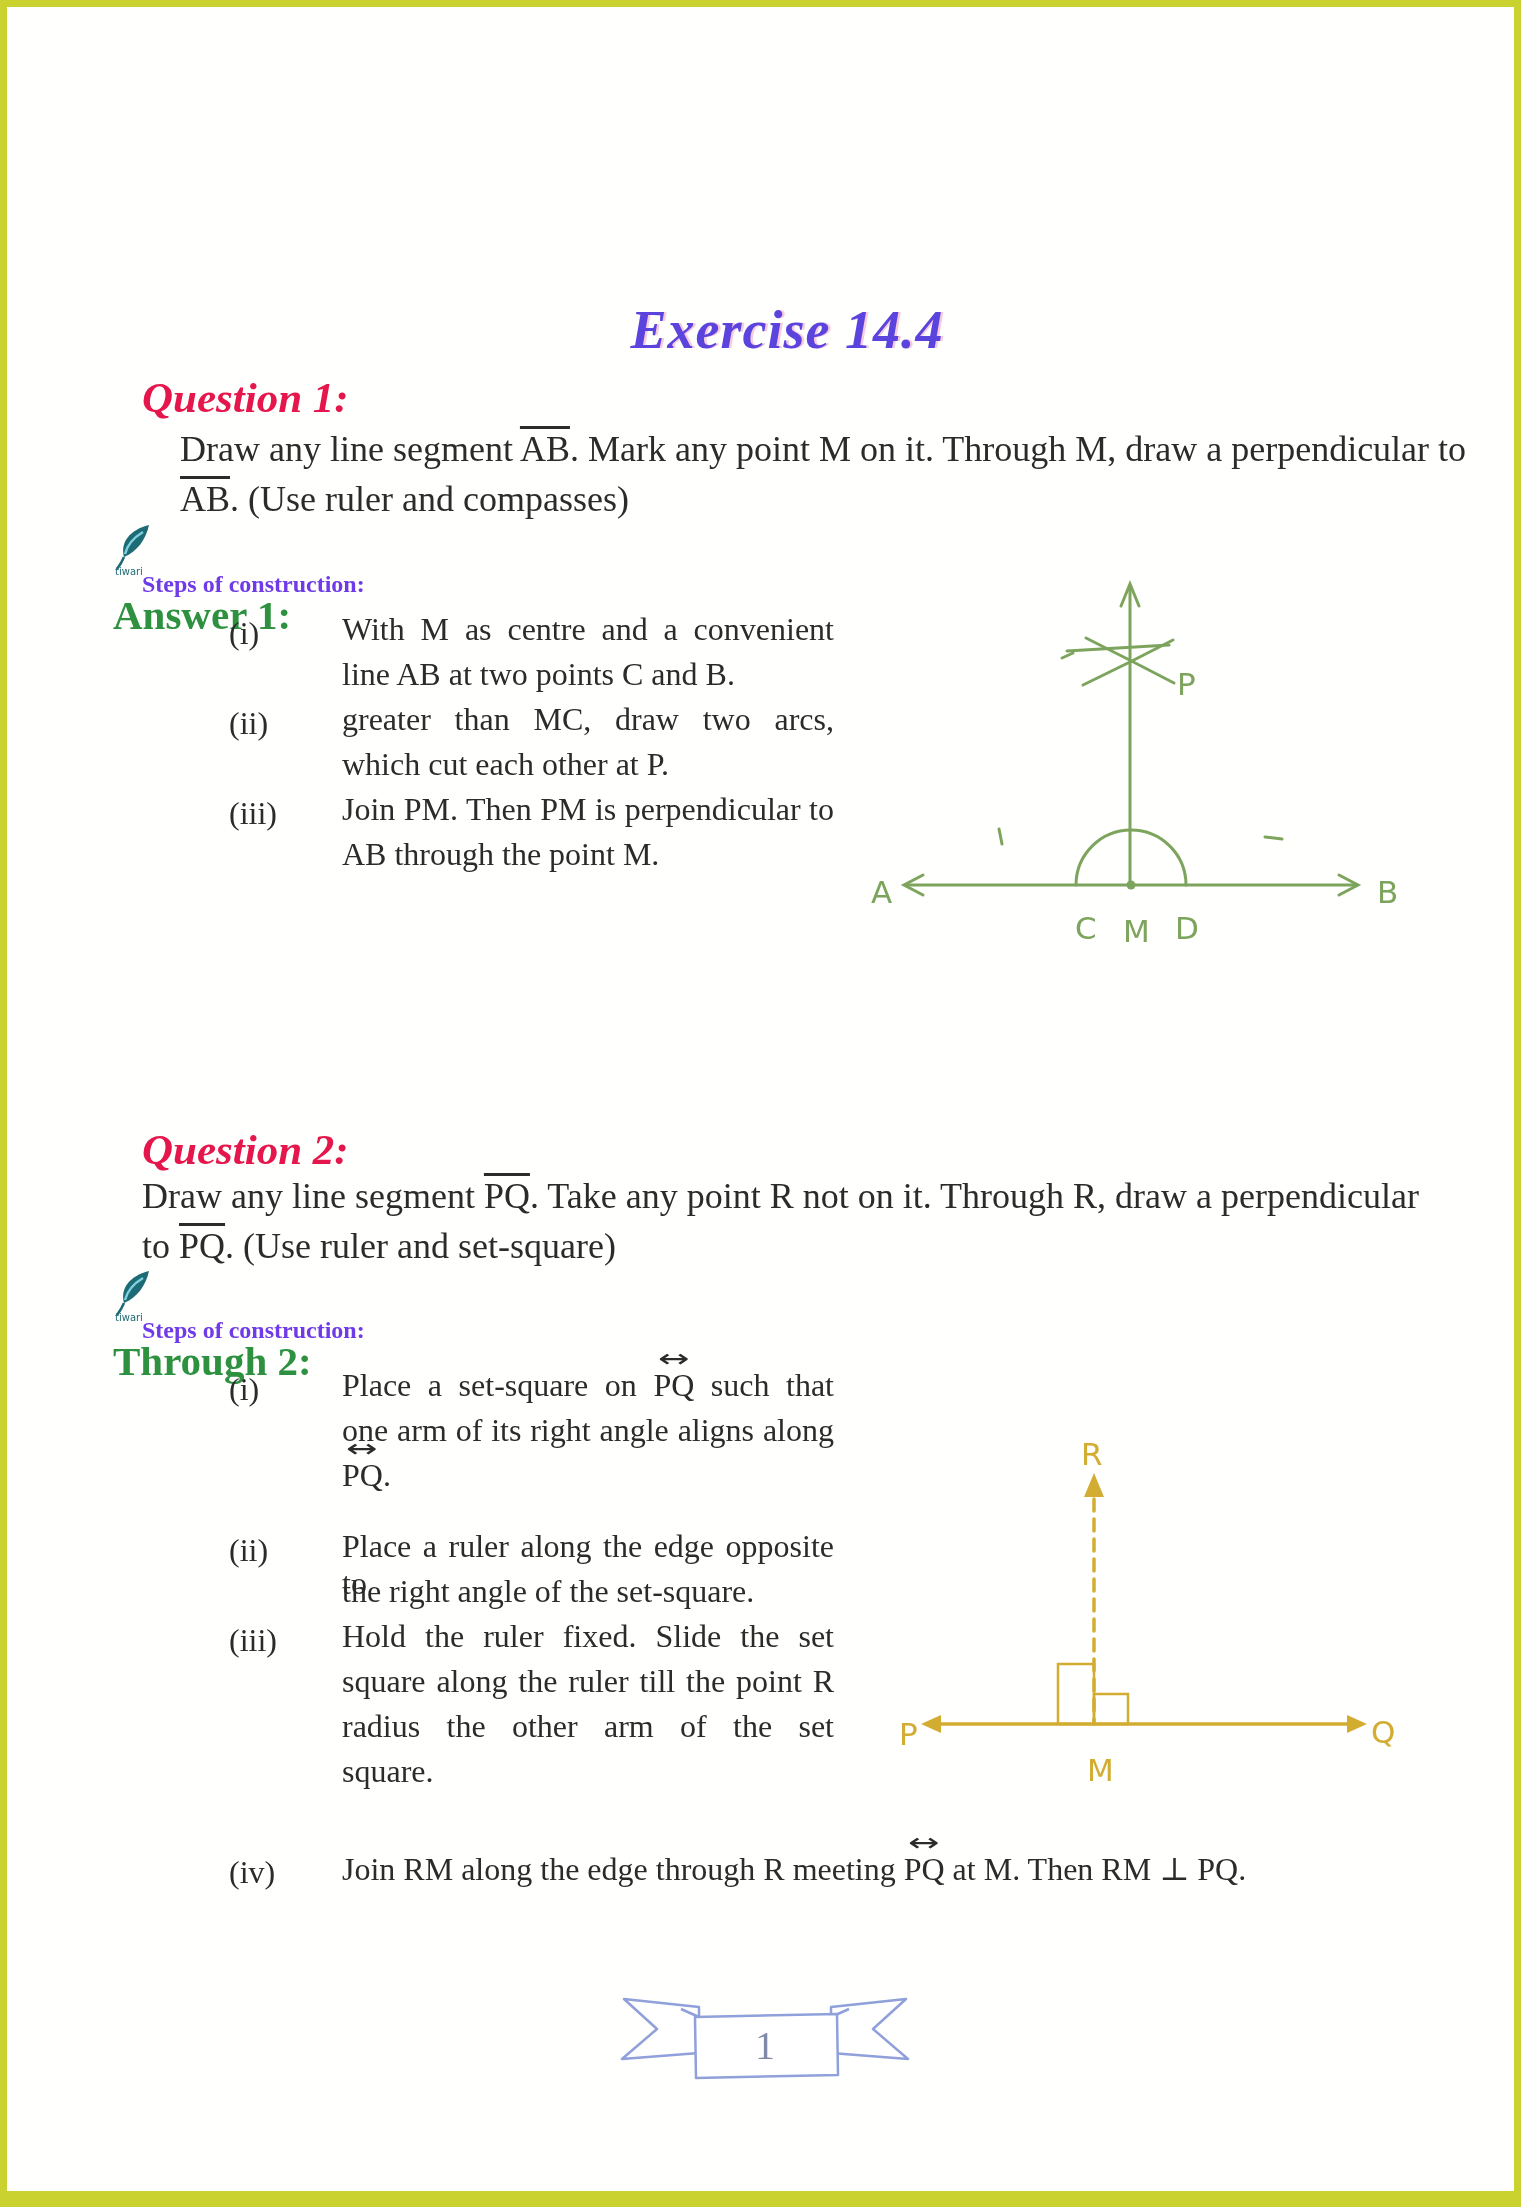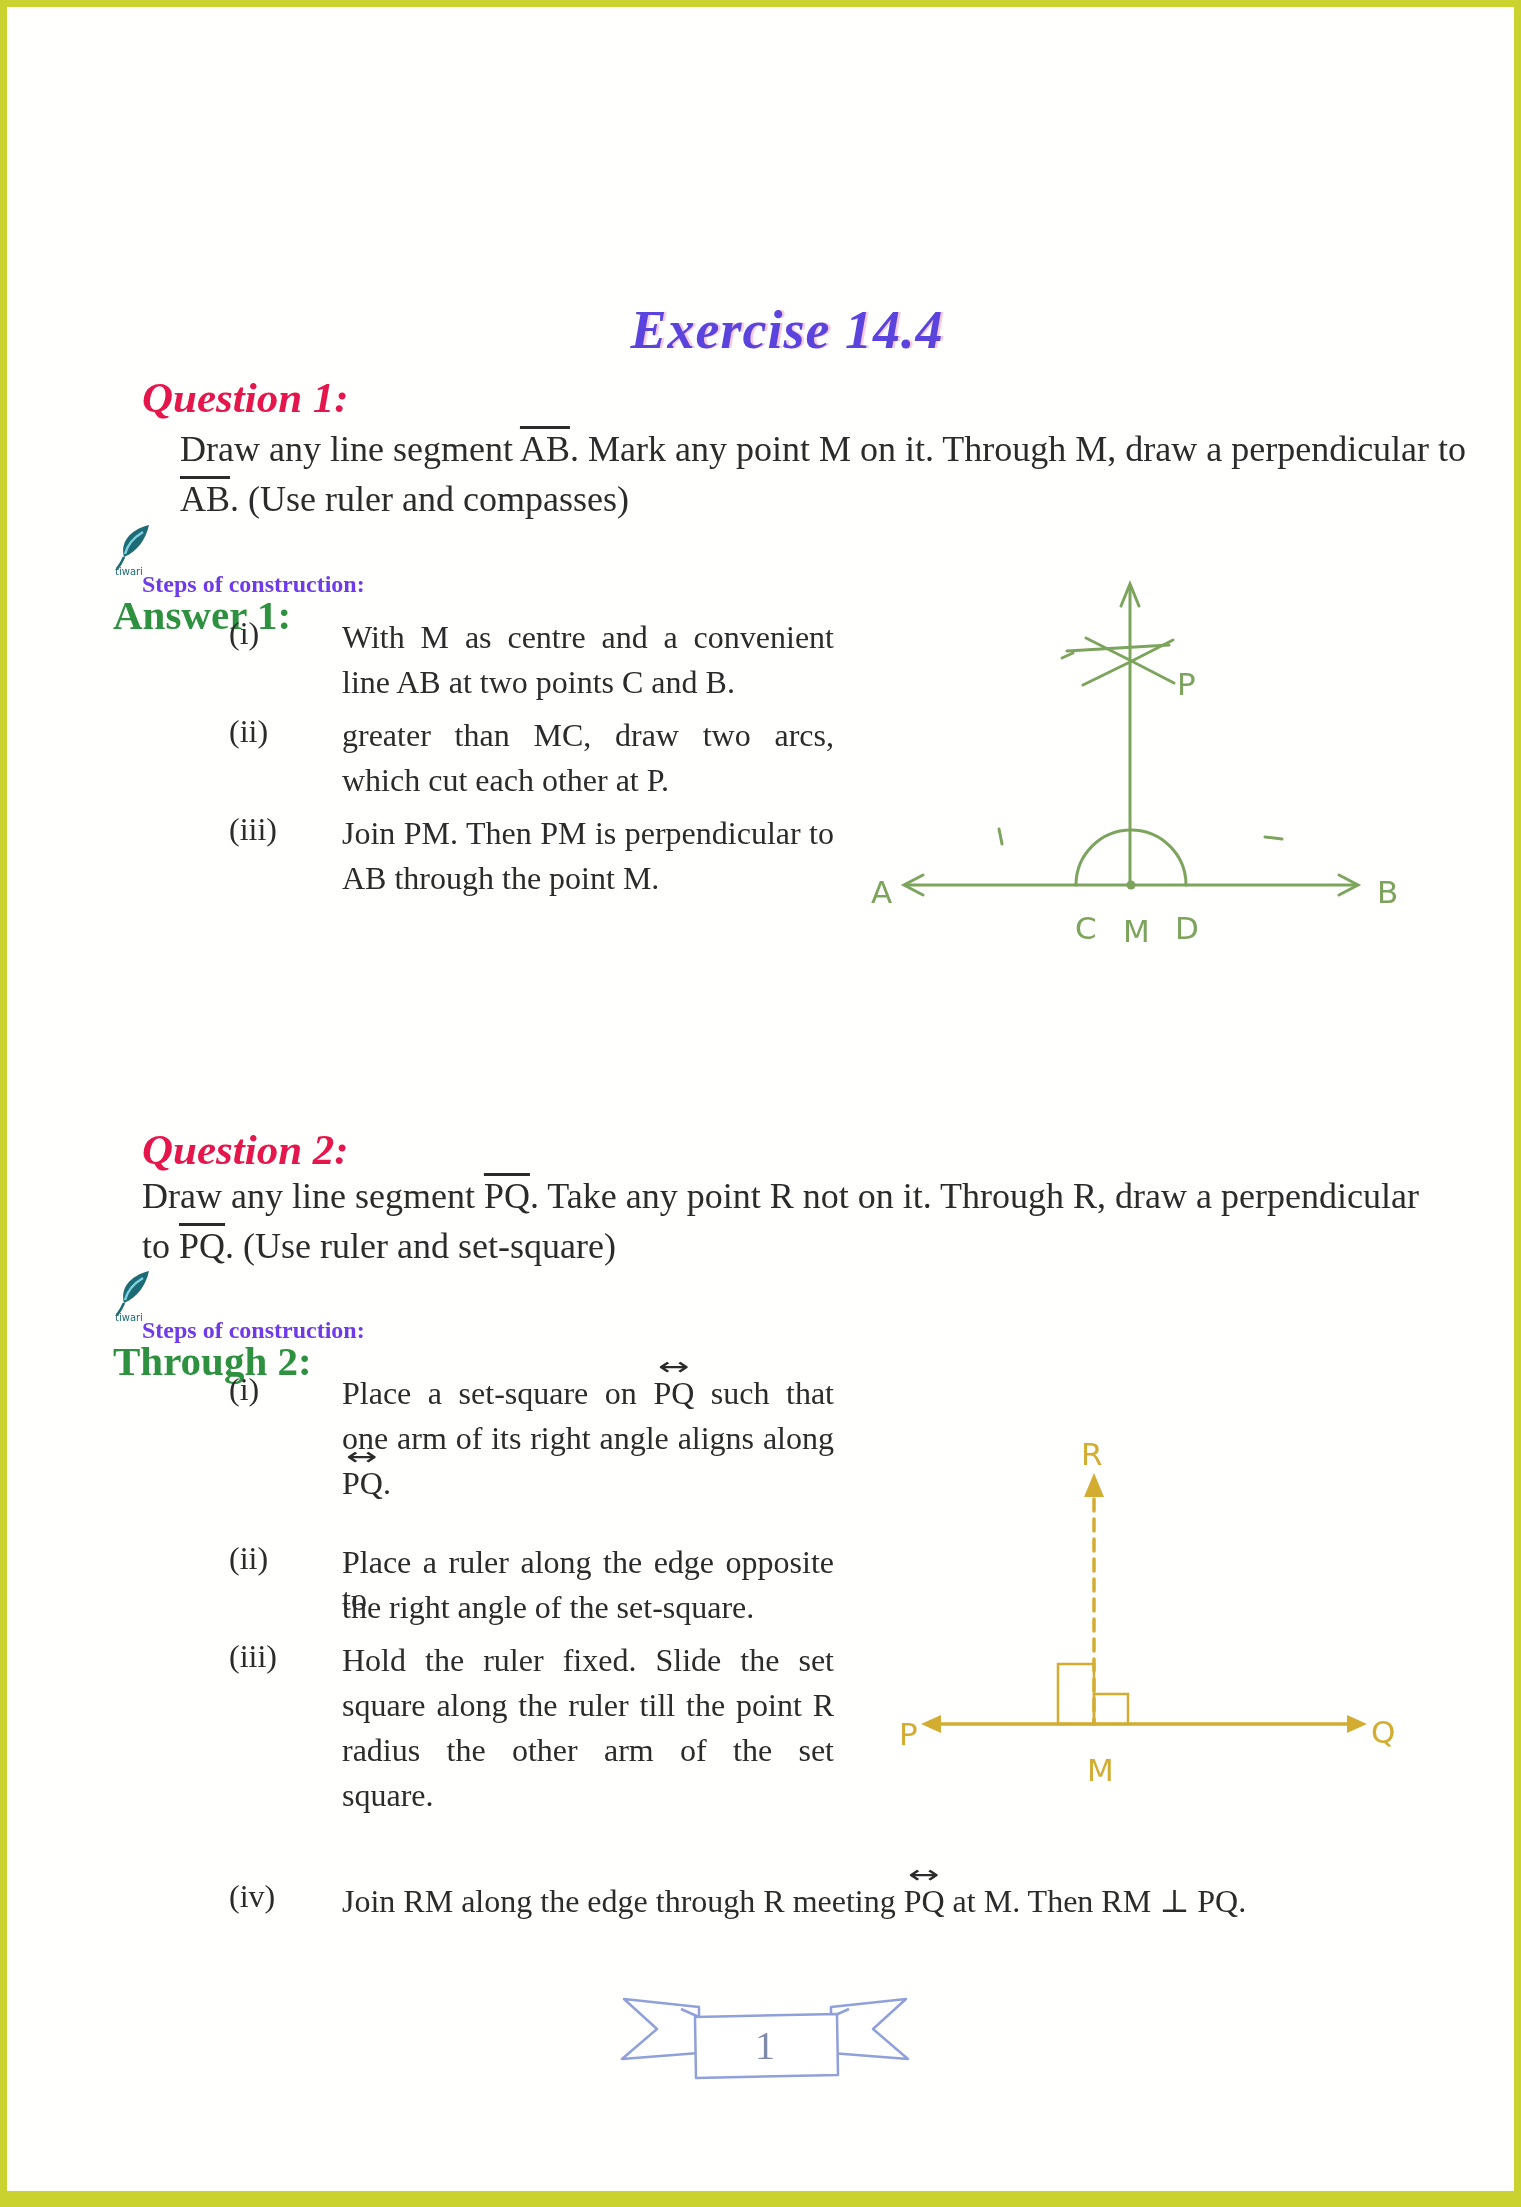--- a/index.html
+++ b/index.html
@@ -19,21 +19,21 @@
   .qhead { font-size:43px; font-weight:bold; color:var(--question); margin:0;font-style:italic; }
   .para  { font-size:36px; }
   .pline { height:50px; white-space:nowrap; }
   .ahead { display:flex; align-items:flex-start; gap:12px;flex-direction:column; }
   .atext { font-size:41px; font-weight:bold; color:var(--answer); line-height:1; padding-top:6px; }
   .logo  { width:44px; height:54px; flex:none; }
   .shead { font-size:24px; font-weight:bold; color:var(--steps); margin:0; }
   .steps { font-size:32px; }
   .step  { display:flex; }
   .snum  { width:113px; flex:none; line-height:45px; }
-  .sbody { width:492px;margin-top:8px; }
+  .sbody { width:492px; }
   .sbody.wide { width:auto; white-space:nowrap; }
   .jl { height:45px; text-align:justify; text-align-last:justify; }
   .ll { height:45px; }
   #st2 .step:nth-child(2) { margin-top:26px; }
   #st2 .step:nth-child(4) { margin-top:52px; }
   .ov { text-decoration:overline; text-decoration-thickness:3px; }
   .oa { position:relative; display:inline-block; }
   .oa .sym { position:absolute; left:50%; top:-21px; transform:translateX(-50%) scaleX(1.5);
              font-size:25px; line-height:1; font-family:"DejaVu Sans",sans-serif; }
   svg.d1 { color:var(--d1); }

